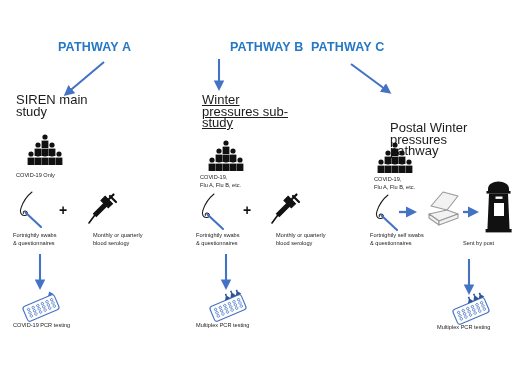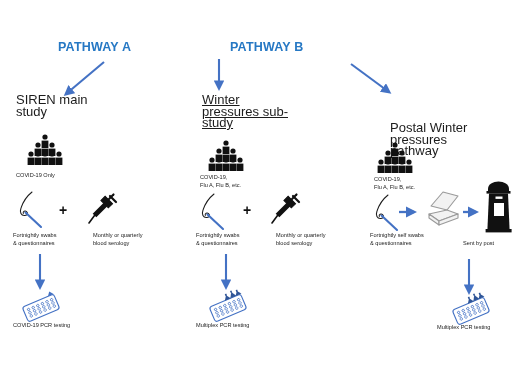--- a/index.html
+++ b/index.html
@@ -321,20 +321,21 @@
           <rect x="25.4" y="2" width="1.6" height="2.2"></rect>
           <rect x="31.4" y="1.2" width="1.6" height="2.2"></rect>
           <rect x="37" y="2.6" width="1.6" height="2.2"></rect>
         </g>
       </g>
     </svg>
   </div>
 
   <div class="abs caption" style="left:196px; top:322px; width:100px;">Multiplex PCR testing</div>
 
+  <div class="abs pathway-title" style="left:311px; top:40px;">PATHWAY C</div>
 
   <div class="abs" style="left:345px; top:60px;">
     <svg width="56" height="44" viewBox="0 0 56 44">
       <defs>
         <marker id="ahC" markerWidth="5" markerHeight="5" refX="3.6" refY="2.5" orient="auto">
           <path d="M0,0 L5,2.5 L0,5 z" fill="#4472c4"></path>
         </marker>
       </defs>
       <line x1="6" y1="4" x2="44" y2="32" stroke="#4472c4" stroke-width="2.1" marker-end="url(#ahC)"></line>
     </svg>

